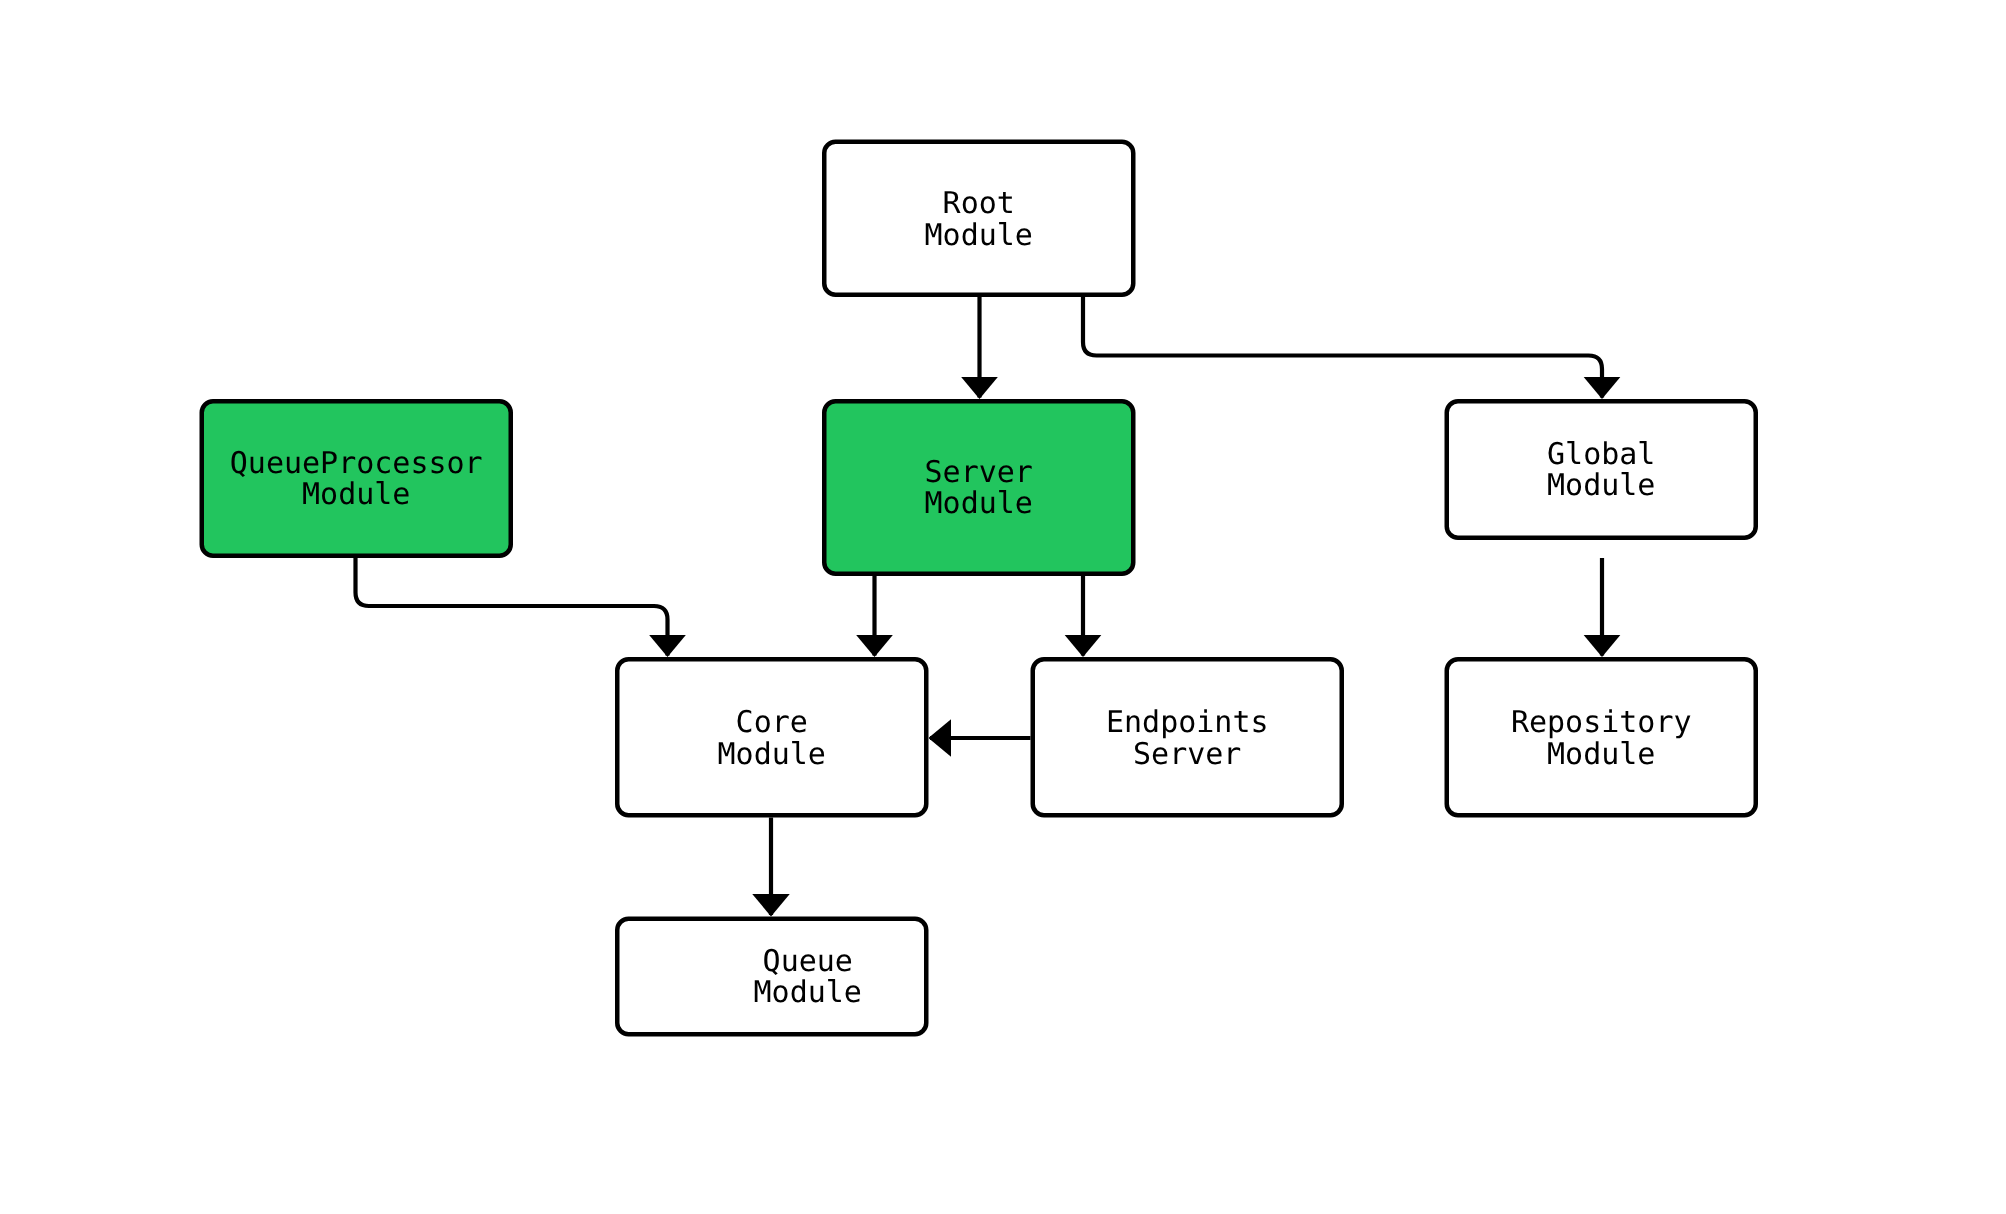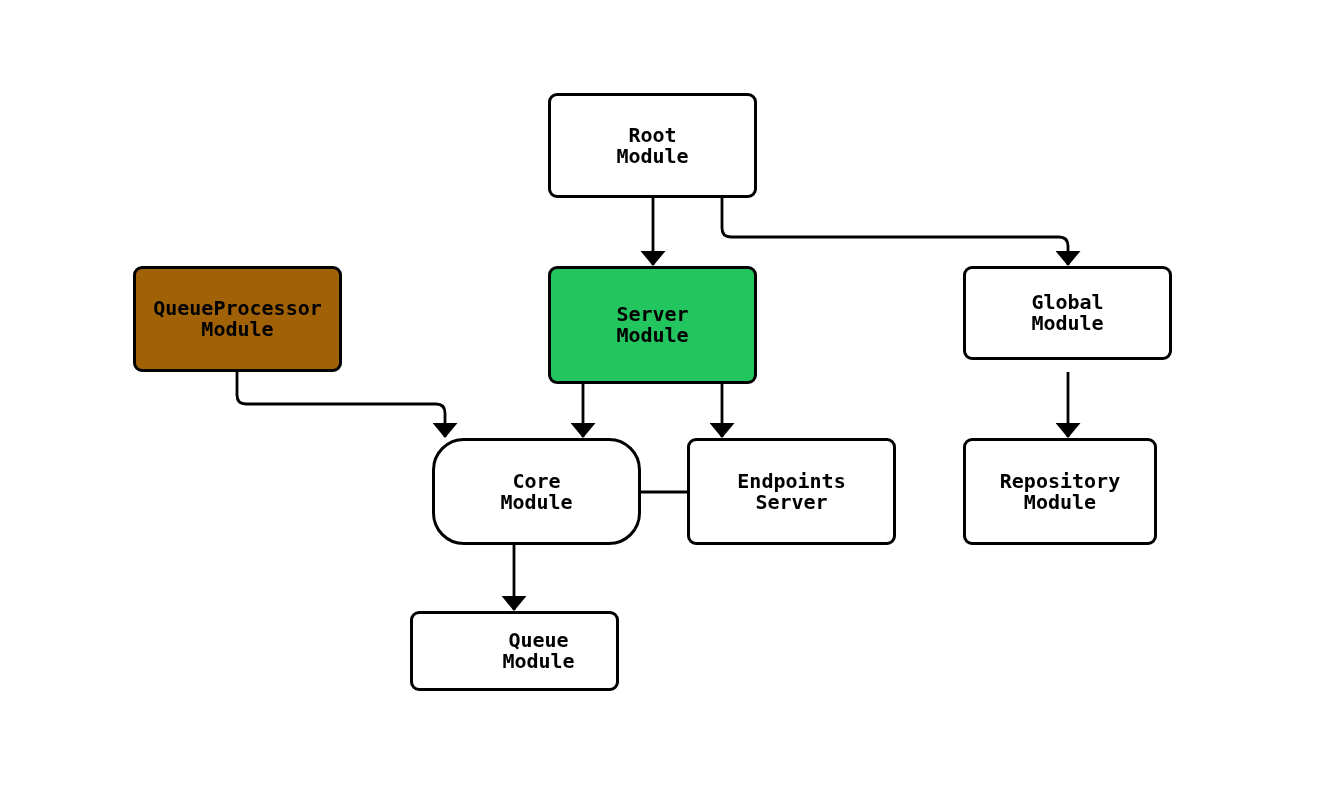--- a/index.html
+++ b/index.html
@@ -24,21 +24,21 @@
     background: #ffffff;
     border: 3px solid #000000;
     border-radius: 9px;
     display: flex;
     align-items: center;
     justify-content: center;
     text-align: center;
   }
   .node-label {
     white-space: pre-line;
-    font-weight: bold;
+    font-weight: normal;
     font-size: 20px;
     line-height: 21px;
     color: #000000;
     letter-spacing: 0;
   }
 </style>
 </head>
 <body>
 
 <div class="canvas" style="width: 1337px; height: 809px; background: rgb(255, 255, 255);">
@@ -55,41 +55,41 @@
       <path d="M 722 372 L 722 437" fill="none" stroke="#000000" stroke-width="2.8" marker-end="url(#arrow-head)"></path>
       <path d="M 687 492 L 620 492" fill="none" stroke="#000000" stroke-width="2.8" marker-end="url(#arrow-head)"></path>
       <path d="M 1068 372 L 1068 437" fill="none" stroke="#000000" stroke-width="2.8" marker-end="url(#arrow-head)"></path>
       <path d="M 514 545 L 514 610" fill="none" stroke="#000000" stroke-width="2.8" marker-end="url(#arrow-head)"></path>
     </svg>
   <div>
       <div class="node" style="left: 548px; top: 93px; width: 209px; height: 105px; background: rgb(255, 255, 255); border-color: rgb(0, 0, 0);">
         <span class="node-label" style="color: rgb(0, 0, 0);">Root
 Module</span>
       </div>
-      <div class="node" style="left: 133px; top: 266px; width: 209px; height: 106px; background: #a16207; border-color: rgb(0, 0, 0);">
+      <div class="node" style="left: 133px; top: 266px; width: 209px; height: 106px; background: #22c55e; border-color: rgb(0, 0, 0);">
         <span class="node-label" style="color: rgb(0, 0, 0);">QueueProcessor
 Module</span>
       </div>
       <div class="node" style="left: 548px; top: 266px; width: 209px; height: 118px; background: #22c55e; border-color: rgb(0, 0, 0);">
         <span class="node-label" style="color: rgb(0, 0, 0);">Server
 Module</span>
       </div>
       <div class="node" style="left: 963px; top: 266px; width: 209px; height: 94px; background: rgb(255, 255, 255); border-color: rgb(0, 0, 0);">
         <span class="node-label" style="color: rgb(0, 0, 0);">Global
 Module</span>
       </div>
-      <div class="node" style="left: 432px; top: 438px; width: 209px; height: 107px; background: rgb(255, 255, 255); border-color: rgb(0, 0, 0); border-radius: 32px;">
+      <div class="node" style="left: 410px; top: 438px; width: 209px; height: 107px; background: rgb(255, 255, 255); border-color: rgb(0, 0, 0);">
         <span class="node-label" style="color: rgb(0, 0, 0);">Core
 Module</span>
       </div>
       <div class="node" style="left: 687px; top: 438px; width: 209px; height: 107px; background: rgb(255, 255, 255); border-color: rgb(0, 0, 0);">
         <span class="node-label" style="color: rgb(0, 0, 0);">Endpoints
 Server</span>
       </div>
-      <div class="node" style="left: 963px; top: 438px; width: 194px; height: 107px; background: rgb(255, 255, 255); border-color: rgb(0, 0, 0);">
+      <div class="node" style="left: 963px; top: 438px; width: 209px; height: 107px; background: rgb(255, 255, 255); border-color: rgb(0, 0, 0);">
         <span class="node-label" style="color: rgb(0, 0, 0);">Repository
 Module</span>
       </div>
       <div class="node" style="left: 410px; top: 611px; width: 209px; height: 80px; background: rgb(255, 255, 255); border-color: rgb(0, 0, 0); padding-left: 48px;">
         <span class="node-label" style="color: rgb(0, 0, 0);">Queue
 Module</span>
       </div>
     </div>
 </div>
 

